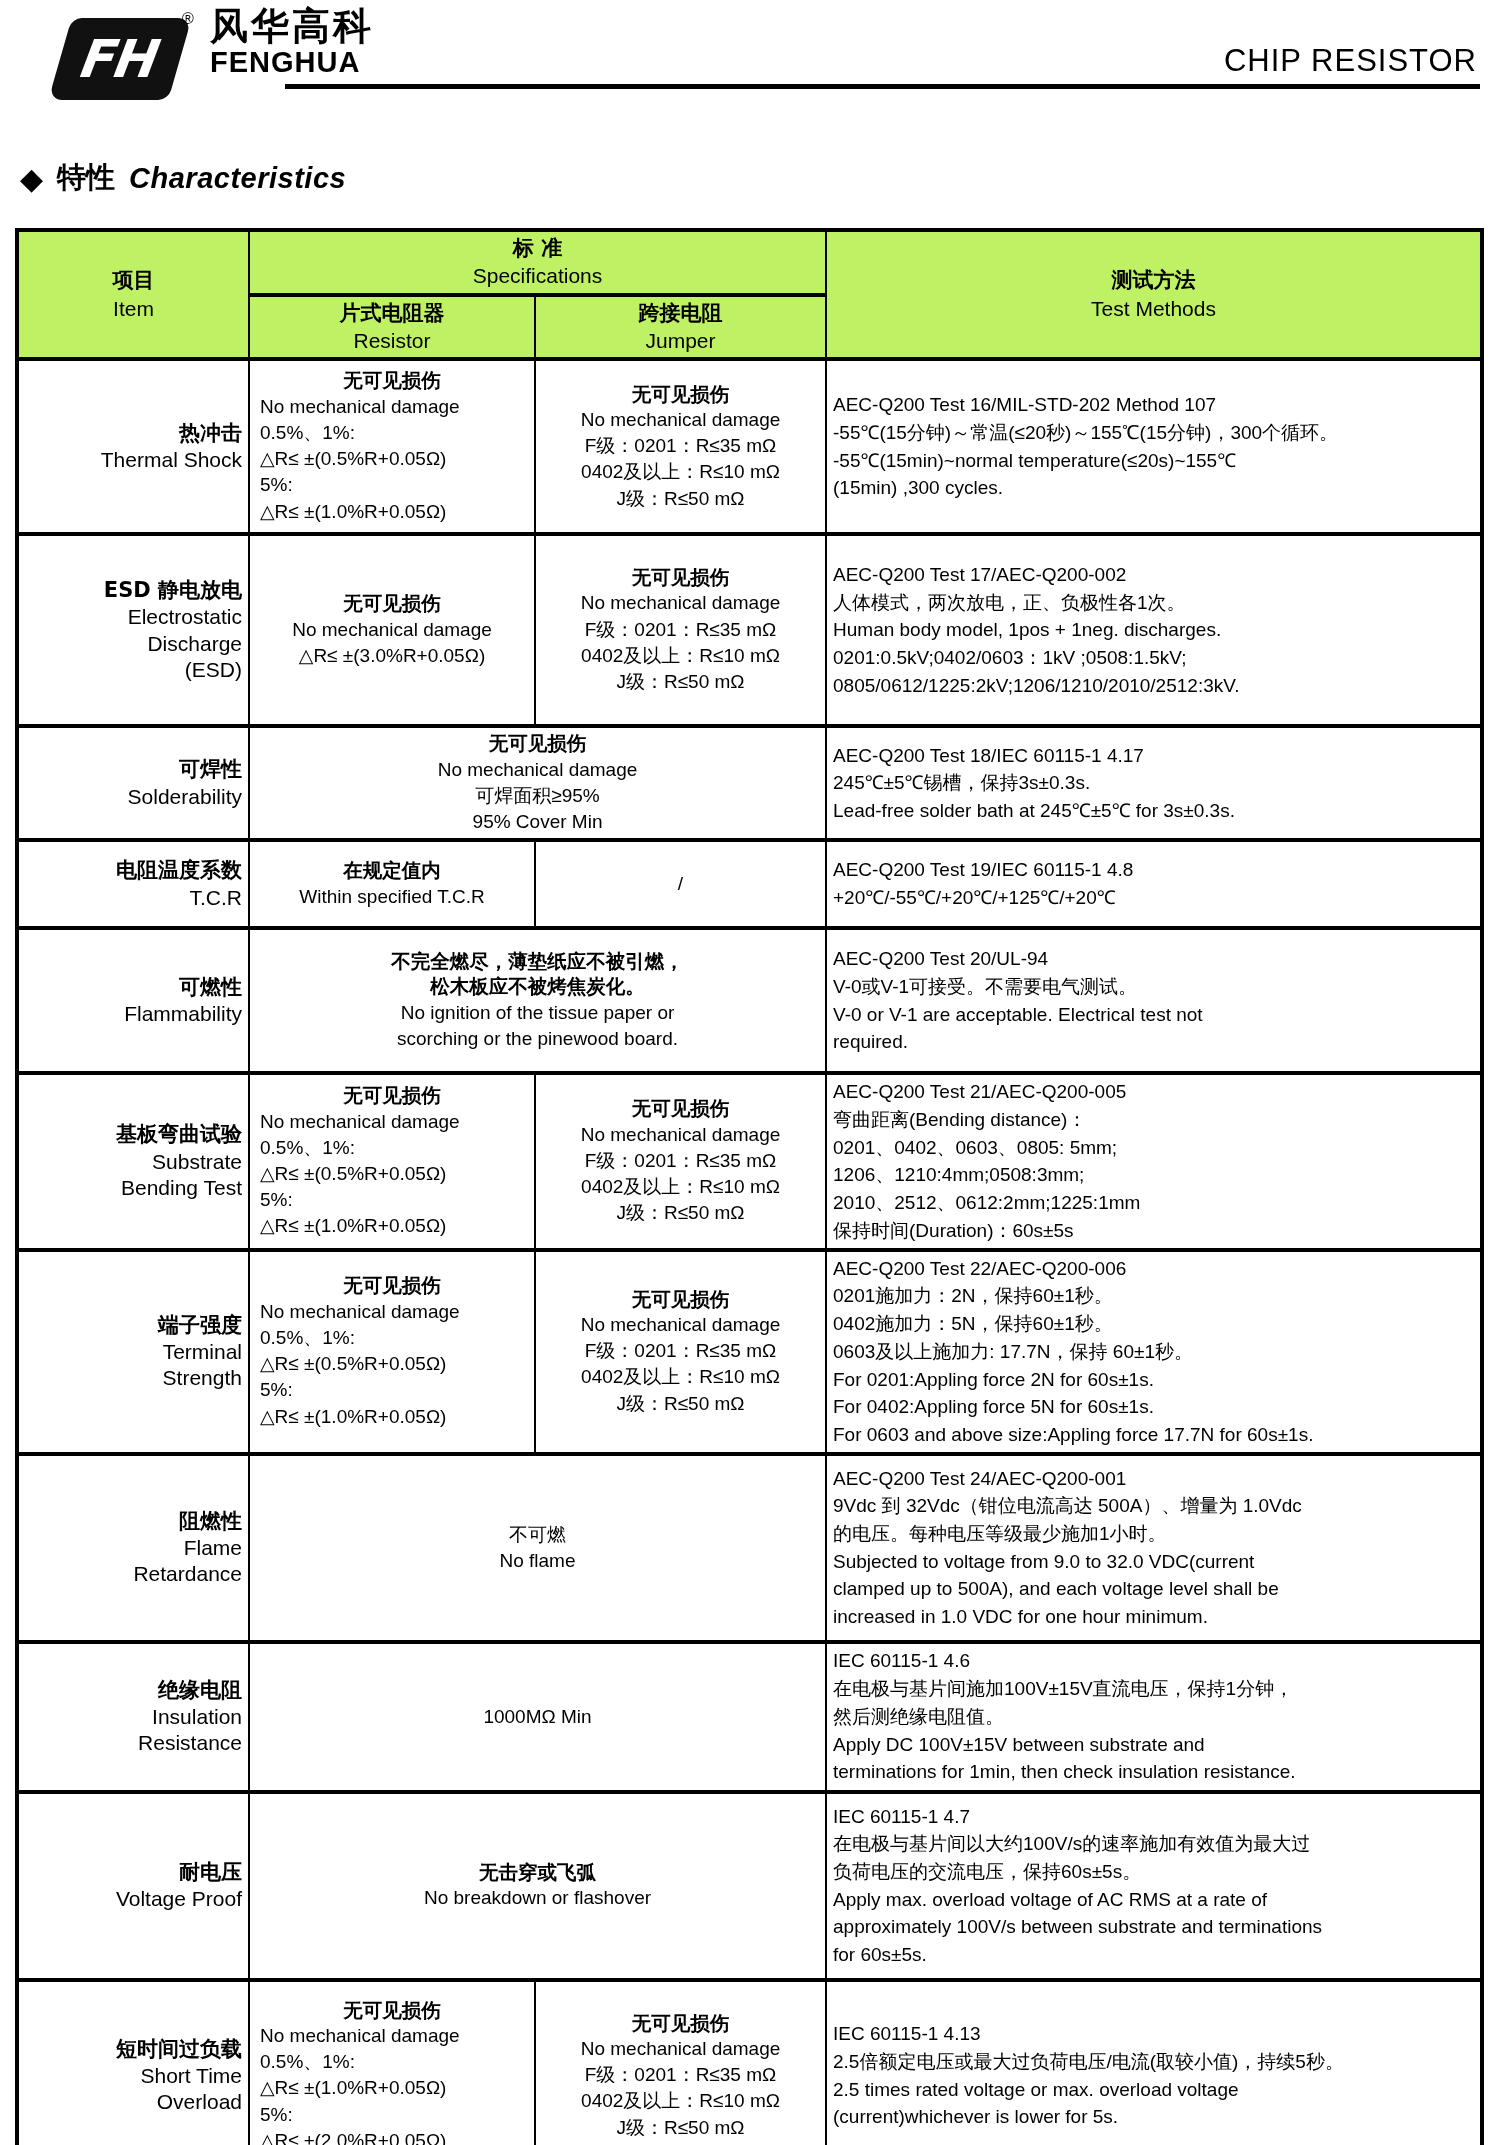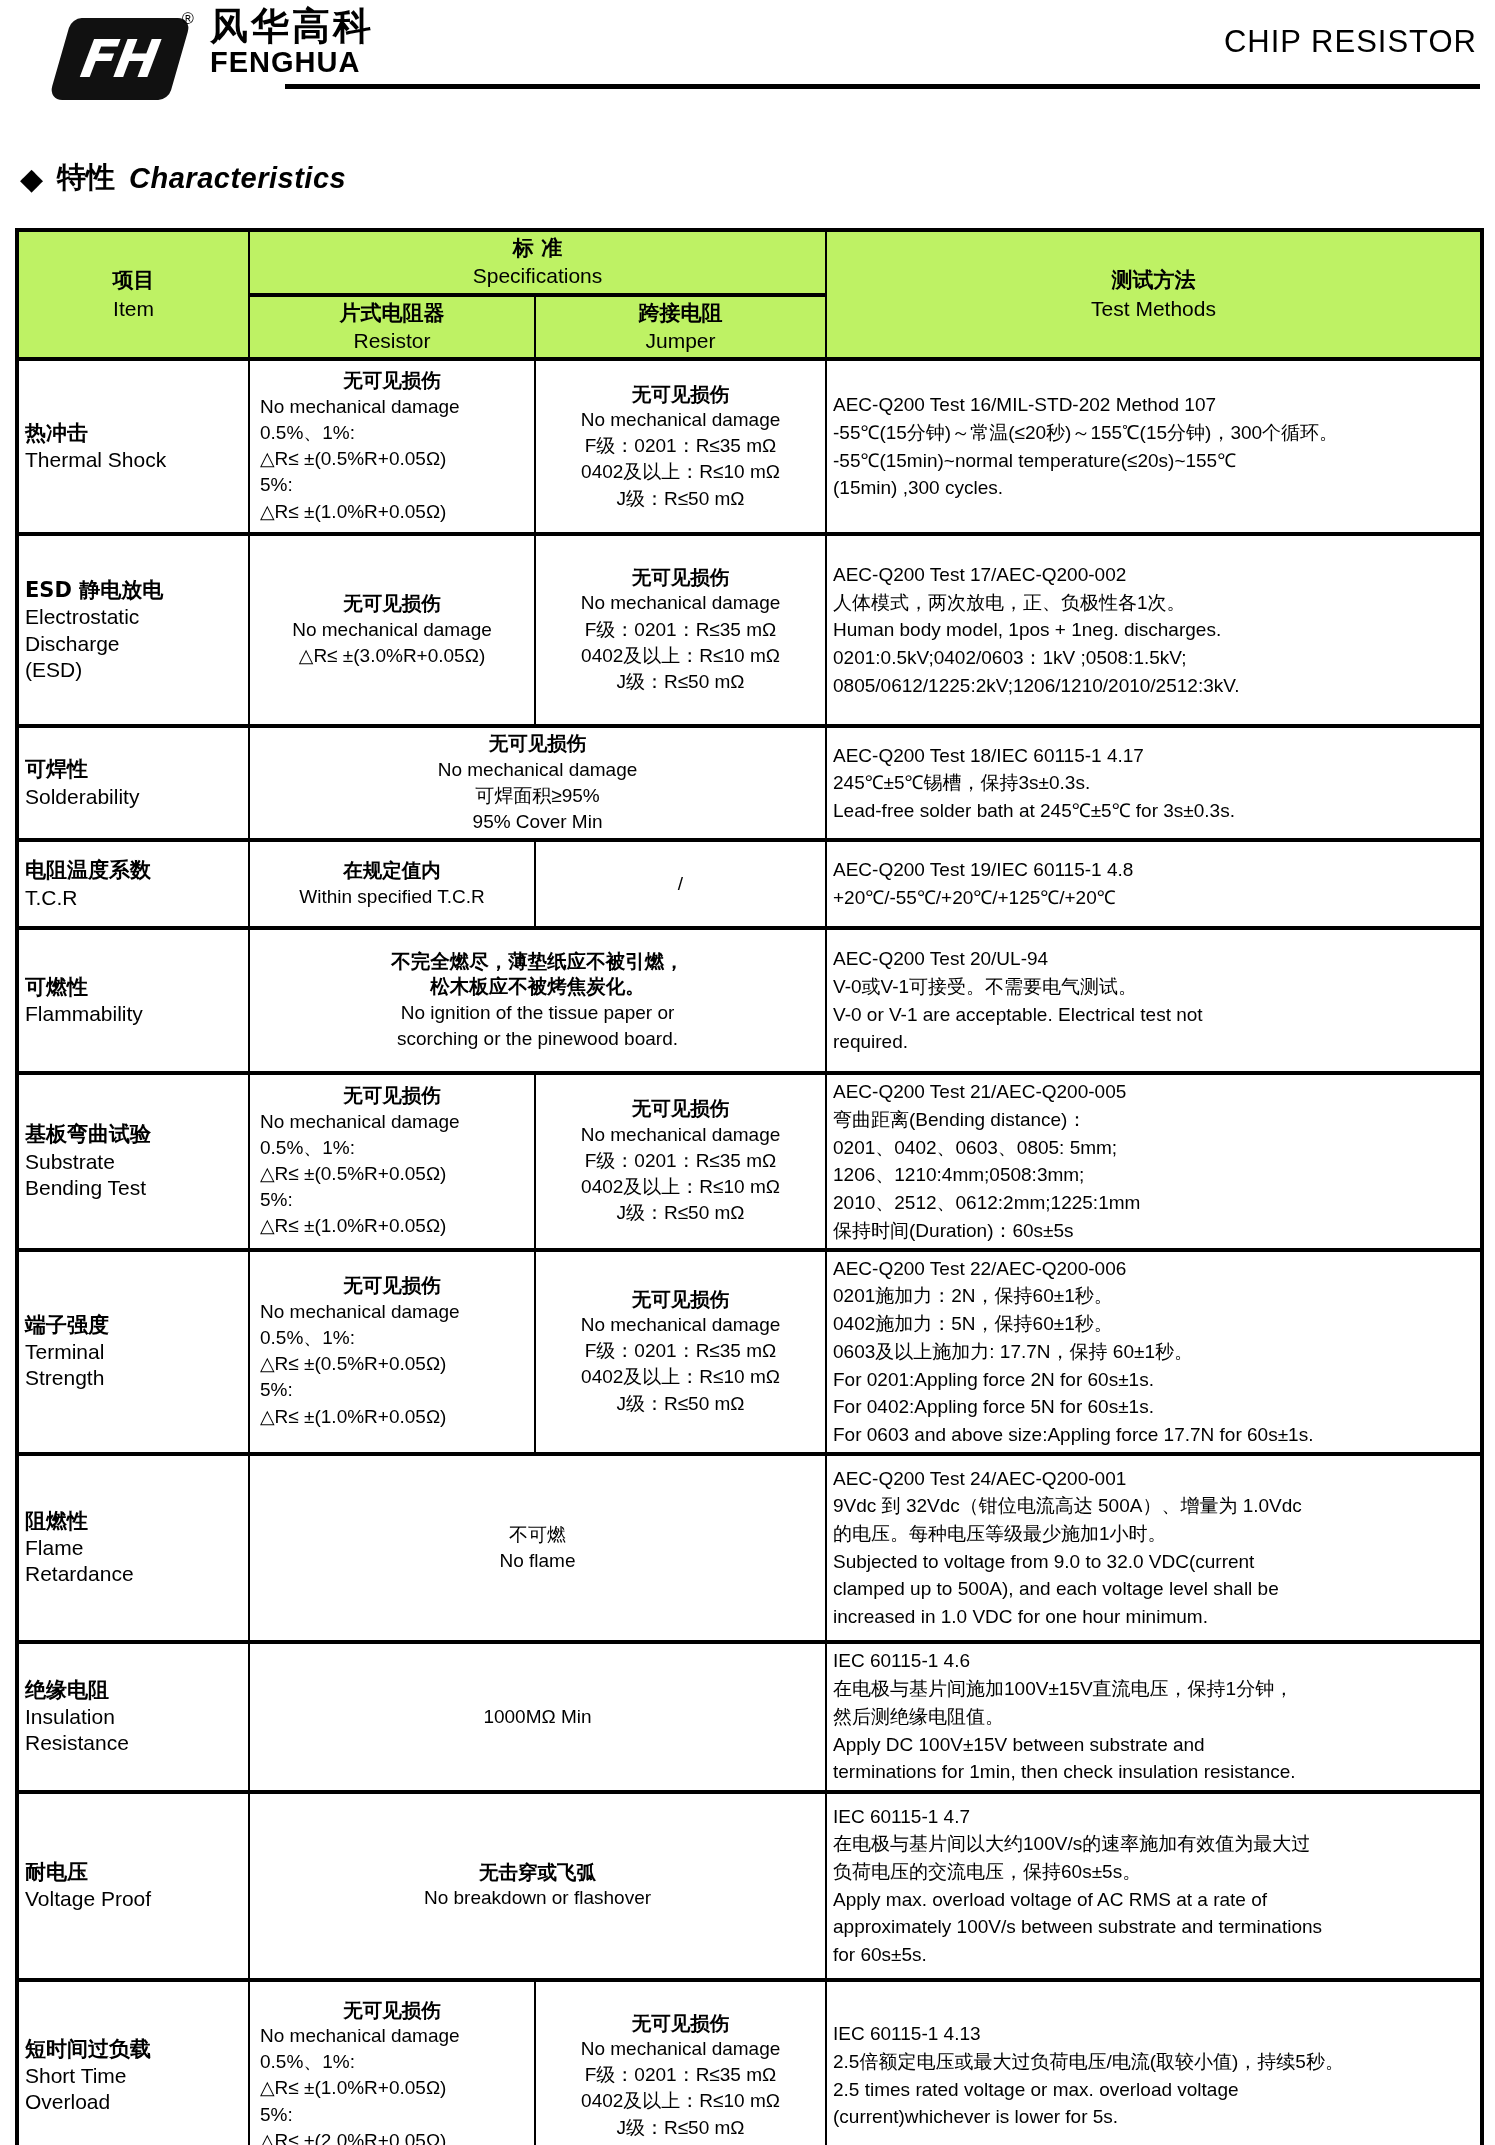--- a/index.html
+++ b/index.html
@@ -10,41 +10,41 @@
   .brandband { position:absolute; left:0; top:0; width:1495px; height:120px; }
   .logo-mark { position:absolute; left:60px; top:18px; width:120px; height:82px;
                background:#111; transform:skewX(-16deg); border-radius:10px 14px 10px 14px;
                display:flex; align-items:center; justify-content:center; }
   .logo-fh { color:#fff; font-weight:bold; font-style:italic; font-size:52px; letter-spacing:-2px;
              transform:skewX(6deg); font-family:"DejaVu Sans", sans-serif; }
   .logo-reg { position:absolute; left:182px; top:10px; font-size:16px; }
   .brand-text { position:absolute; left:210px; top:7px; line-height:1.05; }
   .brand-cn { font-size:38px; font-weight:bold; letter-spacing:3px; font-family:"DejaVu Sans", sans-serif; }
   .brand-en { font-size:29px; font-weight:bold; letter-spacing:1px; }
-  .doc-title { position:absolute; right:18px; top:24px; font-size:31px; letter-spacing:1px; }
+  .doc-title { position:absolute; right:18px; top:43px; font-size:31px; letter-spacing:1px; }
   .head-rule { position:absolute; left:285px; right:15px; top:84px; height:5px; background:#000; }
 
   
   .section { position:absolute; left:20px; top:158px; font-size:29px; display:flex; align-items:center; gap:14px; }
   .diamond { font-size:30px; }
   .sec-cn { font-weight:bold; font-family:"DejaVu Sans", sans-serif; }
   .sec-en { font-weight:bold; letter-spacing:0.5px;font-style:italic; }
 
   
   .tblwrap { position:absolute; left:15px; top:228px; }
   table { border-collapse:collapse; table-layout:fixed; width:1465px; border:4px solid #000; }
   col.c-item { width:232px; } col.c-res { width:286px; } col.c-jump { width:291px; } col.c-test { width:656px; }
   td { border:2px solid #000; vertical-align:middle; padding:3px 6px; overflow:hidden; }
   tr.hrow td { background:#bef264; text-align:center; font-size:21px; line-height:1.3; }
   td.spechead { border-bottom-width:4px; }
   tr.body td { border-top-width:4px; border-bottom-width:4px; }
   .lines { white-space:pre-line; }
   .cn { font-weight:bold; font-size:21px; font-family:"DejaVu Sans", sans-serif; }
   .en { font-size:21px; line-height:1.25; }
-  td.item { text-align:left; line-height:1.3; }
+  td.item { text-align:right; line-height:1.3; }
   td.spec, td.jump { text-align:center; font-size:19px; }
   .ctitle { font-weight:bold; font-size:19.5px; font-family:"DejaVu Sans", sans-serif; line-height:1.3; }
   .body-lines { line-height:1.38; }
   td.spec.al .body-lines { text-align:left; padding-left:4px; }
   td.test { text-align:left; font-size:19px; padding-right:6px; }
   td.test .lines { line-height:1.46; }
 </style>
 </head>
 <body>
 

